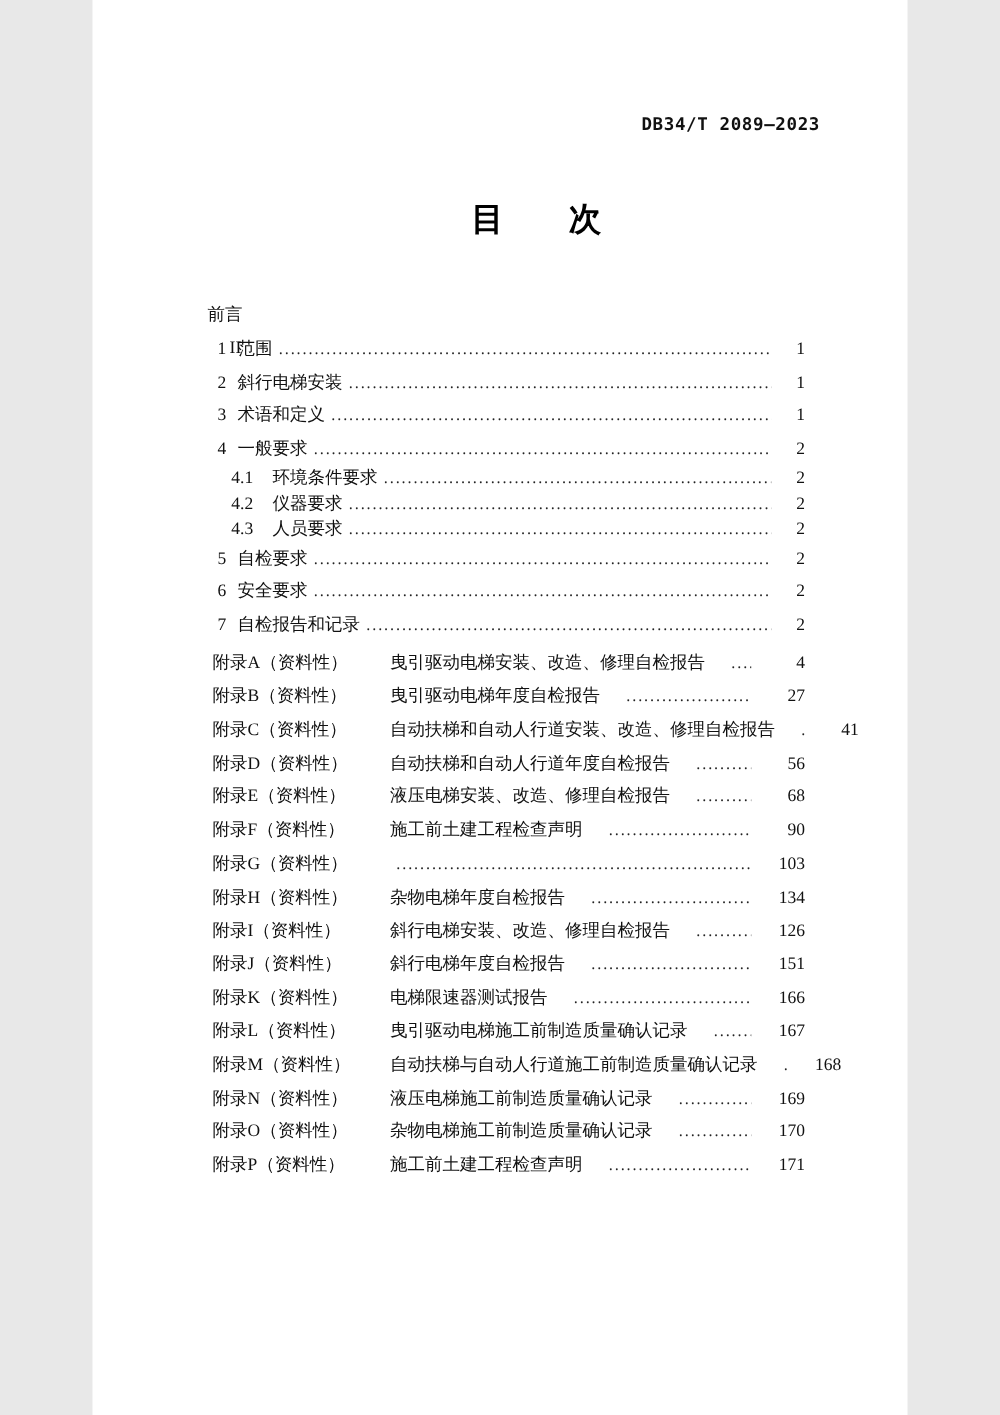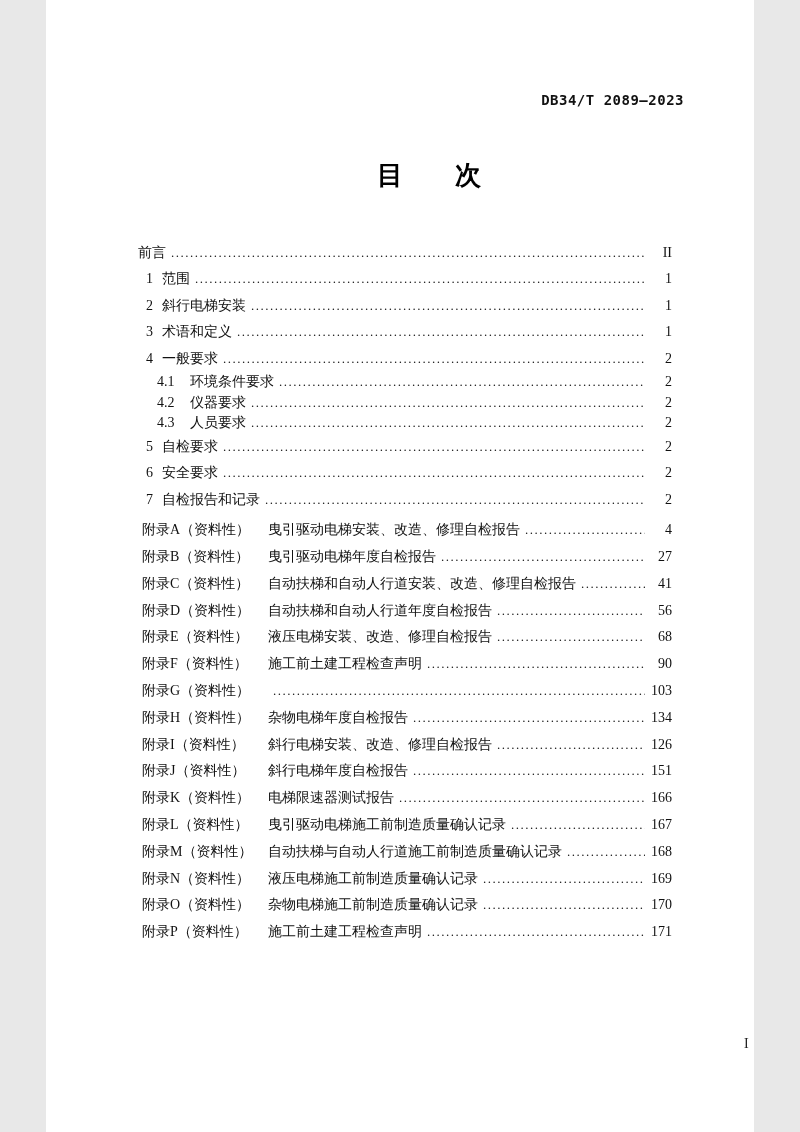--- a/index.html
+++ b/index.html
@@ -1,18 +1,18 @@
 <!DOCTYPE html>
 <html><head>
 <meta charset="utf-8">
 <style>
   html, body { margin: 0; padding: 0; background: #e8e8e8; }
   .page {
     position: relative;
-    width: 708px;
+    width: 652px;
     height: 1132px;
     margin: 0 auto;
     background: #ffffff;
     font-family: "Liberation Serif", "DejaVu Serif", serif;
     color: #111111;
     overflow: hidden;
   }
   .doc-code {
     position: absolute;
     top: 92px;
@@ -43,23 +43,23 @@
   }
   .toc-row {
     display: flex;
     align-items: baseline;
     height: 26.4px;
     line-height: 26.4px;
     font-size: 14px;
     white-space: nowrap;
   }
   .toc-row.l0 { padding-left: 8px; }
-  .toc-row.l0.no-num { padding-left: 0; }
+  .toc-row.l0.no-num { padding-left: 0; flex-direction: column; }
   .toc-row.l1 { padding-left: 19px; height: 20.7px; line-height: 20.7px; }
-  .toc-row.appendix { padding-left: 4px; height: 26.8px; line-height: 26.8px; }
+  .toc-row.appendix { padding-left: 4px; height: 26.8px; line-height: 26.8px; gap: 16px; }
   .toc-row.first-appendix { margin-top: 4px; }
   .toc-num { flex: 0 0 auto; }
   .l0 .toc-num { width: 16px; }
   .l1 .toc-num { width: 33px; }
   .appendix .toc-num { width: 126px; }
   .toc-title { flex: 0 0 auto; }
   .toc-leader {
     flex: 1 1 auto;
     overflow: hidden;
     white-space: nowrap;

